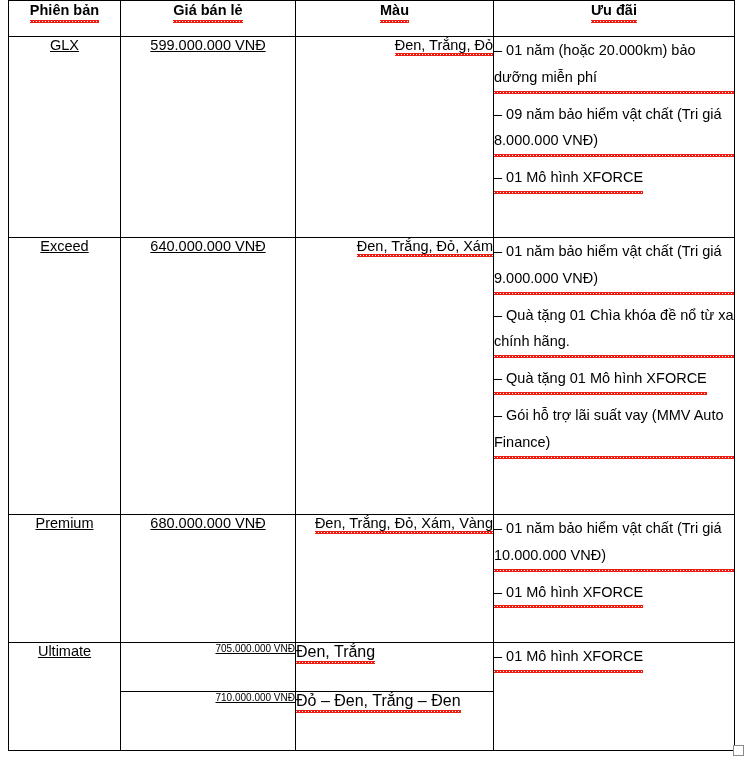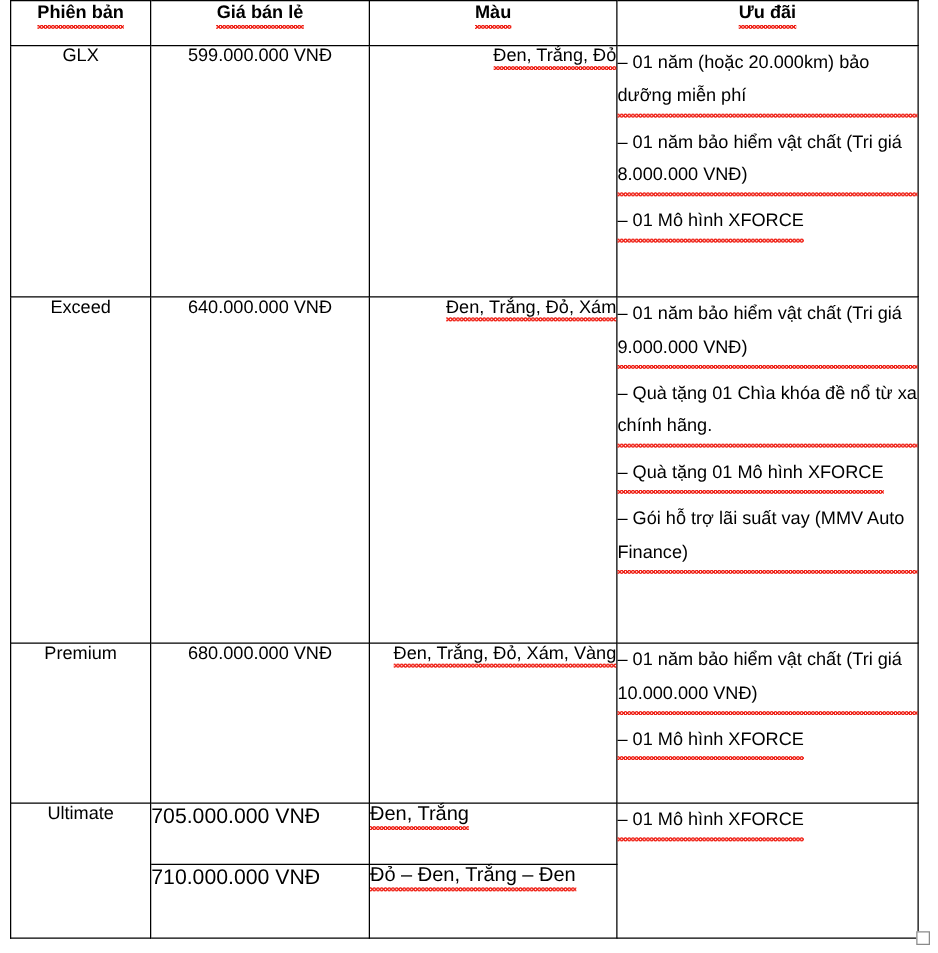--- a/index.html
+++ b/index.html
@@ -36,20 +36,21 @@
   table.price-table col.c-price    { width: 175px; }
   table.price-table col.c-color    { width: 198px; }
   table.price-table col.c-offer    { width: 241px; }
 
   table.price-table th,
   table.price-table td {
     border: 1.6px solid #000000;
     vertical-align: top;
     padding: 0;
     background: #ffffff;
+    text-decoration: underline;
   }
 
   
   .hdr-cell {
     height: 35px;
     text-align: center;
     vertical-align: middle;
   }
   .hdr-label {
     display: inline-block;
@@ -127,22 +128,22 @@
     padding-top: 16px;
     vertical-align: top;
   }
   .cell-ult-offer {
     text-align: left;
     font-size: 14.5px;
     padding: 12px 8px 8px 8px;
     vertical-align: top;
   }
   .cell-ult-price {
-    text-align: left;
-    font-size: 17px;
+    text-align: right;
+    font-size: 10px;
     padding-top: 14px;
     vertical-align: top;
   }
   .cell-ult-color {
     text-align: left;
     font-size: 16px;
     padding: 14px 4px 4px 8px;
     vertical-align: top;
   }
 
@@ -191,21 +192,21 @@
     <tbody>
 
       <tr class="row-glx">
         <td class="cell-version">GLX</td>
         <td class="cell-price">599.000.000 VNĐ</td>
         <td class="cell-color">
           <span class="sp">Đen, Trắng, Đỏ</span>
         </td>
         <td class="cell-offer">
           <div class="offer-line"><span class="sp">– 01 năm (hoặc 20.000km) bảo dưỡng miễn phí</span></div>
-          <div class="offer-line"><span class="sp">– 01 năm bảo hiểm vật chất (Tri giá 8.000.000 VNĐ)</span></div>
+          <div class="offer-line"><span class="sp">– 09 năm bảo hiểm vật chất (Tri giá 8.000.000 VNĐ)</span></div>
           <div class="offer-line"><span class="sp">– 01 Mô hình XFORCE</span></div>
         </td>
       </tr>
 
       <tr class="row-exceed">
         <td class="cell-version">Exceed</td>
         <td class="cell-price">640.000.000 VNĐ</td>
         <td class="cell-color">
           <span class="sp">Đen, Trắng, Đỏ, Xám</span>
         </td>

